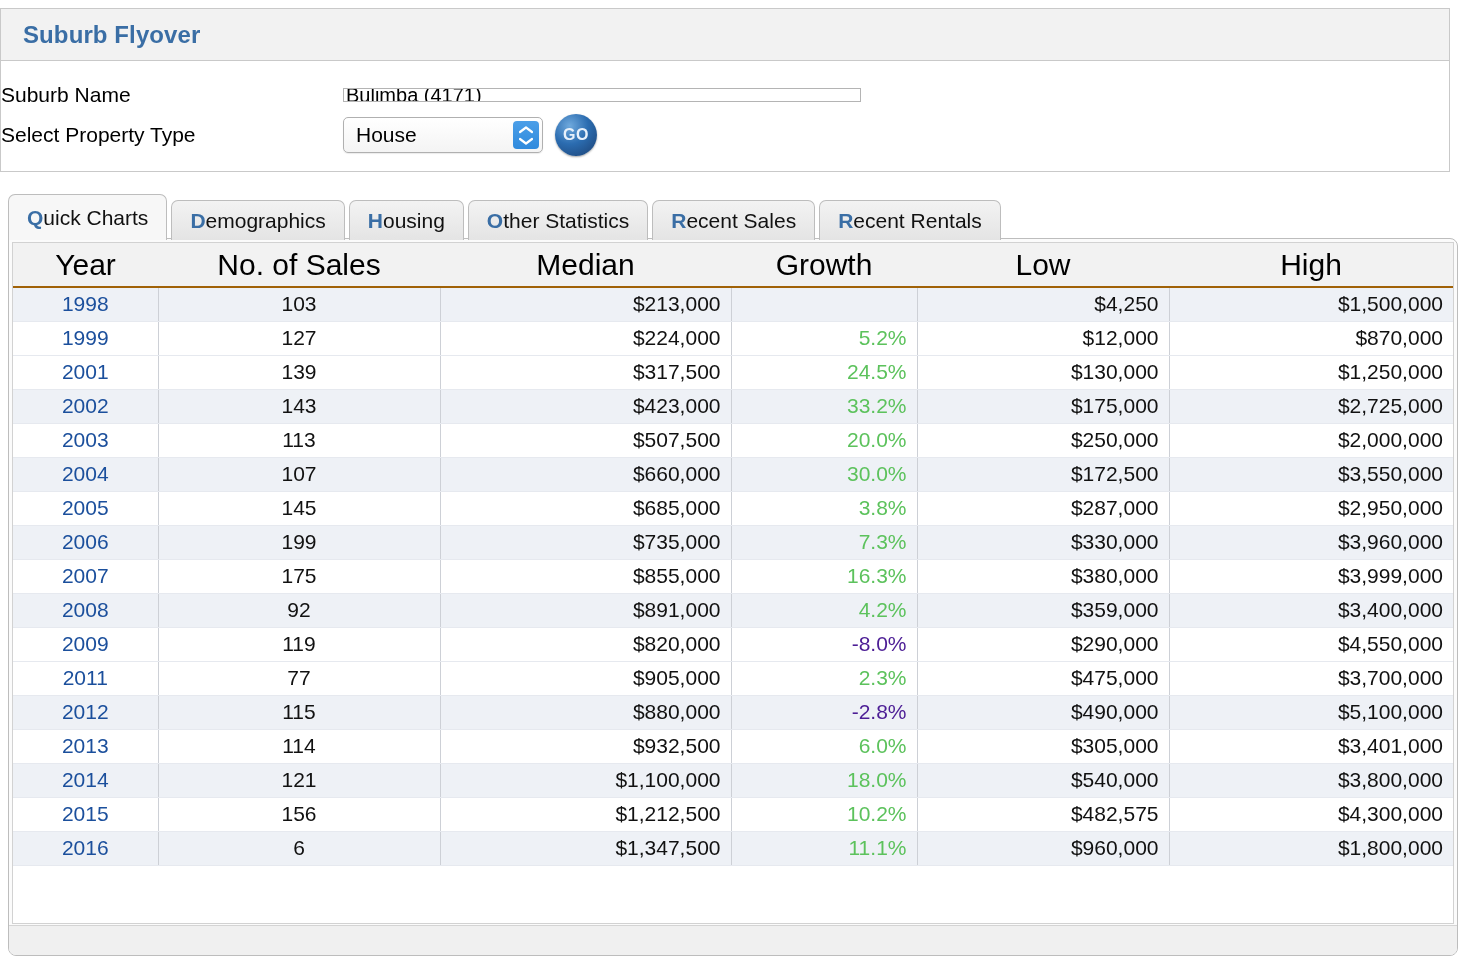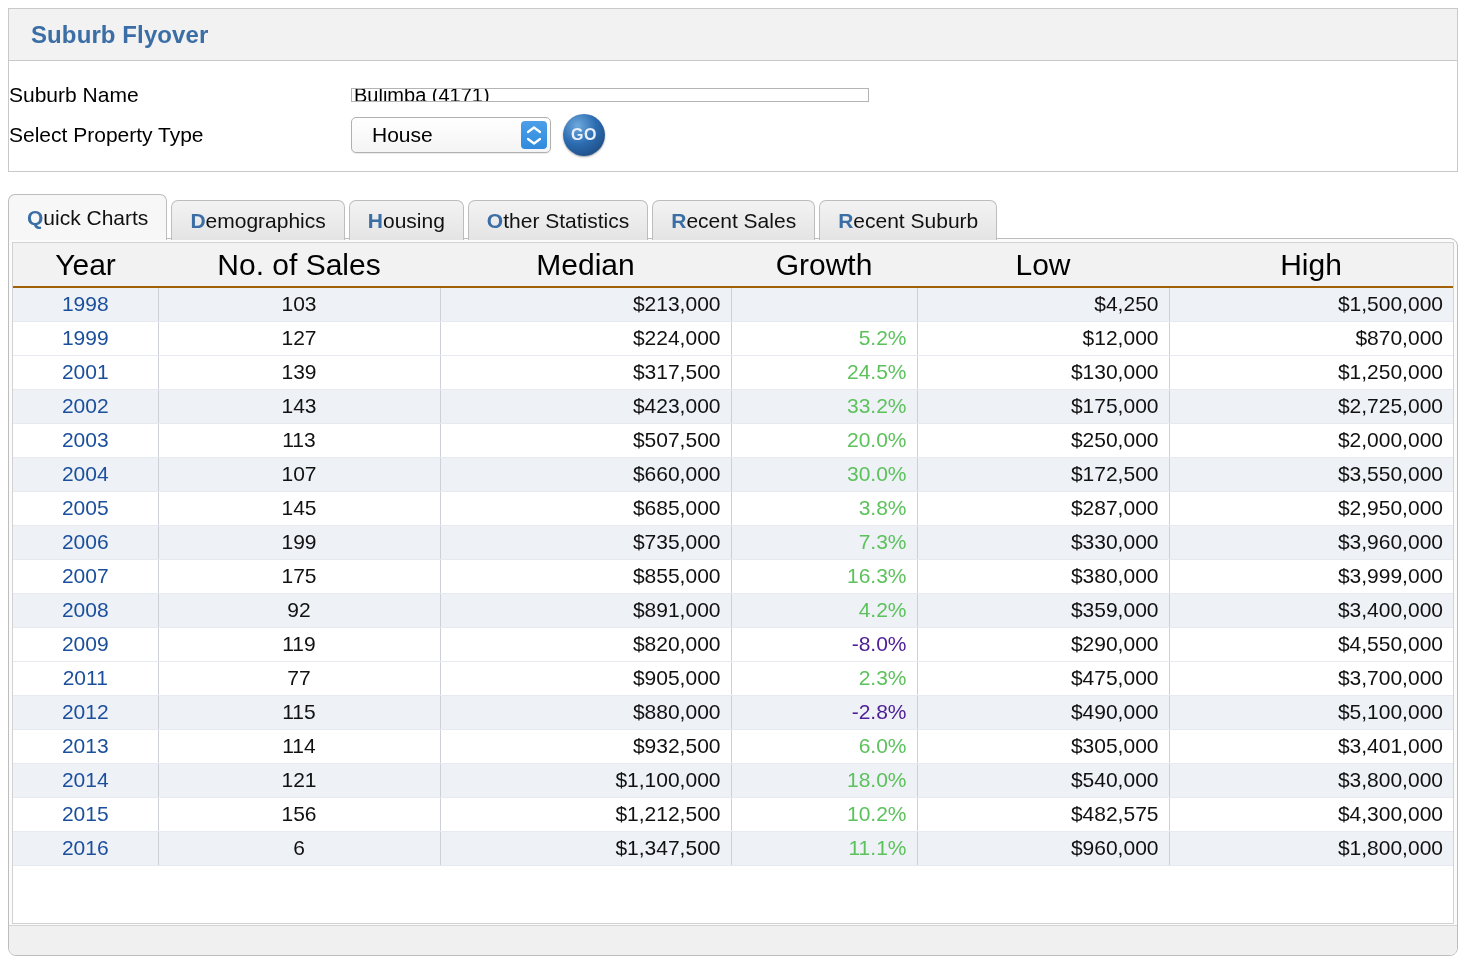--- a/index.html
+++ b/index.html
@@ -7,21 +7,21 @@
     margin: 0; padding: 0;
     width: 1466px; height: 964px;
     background: #ffffff;
     font-family: "Liberation Sans", sans-serif;
     overflow: hidden;
   }
 
   
   .panel {
     position: absolute;
-    left: 8px; top: 8px;
+    left: 0; top: 8px;
     width: 1450px;
     border: 1px solid #c9c9c9;
     background: #ffffff;
   }
   .panel-header {
     height: 52px;
     background: #f2f2f2;
     border-bottom: 1px solid #c9c9c9;
     display: flex;
     align-items: center;
@@ -69,21 +69,21 @@
     height: 36px;
   }
   .styled-select {
     width: 200px;
     height: 36px;
     border: 1px solid #b0b0b0;
     border-radius: 5px;
     background: linear-gradient(#ffffff, #f4f4f4);
     font-size: 21px;
     font-family: "Liberation Sans", sans-serif;
-    padding-left: 20px;
+    padding-left: 12px;
     display: flex;
     align-items: center;
     color: #000;
     box-shadow: 0 1px 1px rgba(0,0,0,.08);
   }
   .select-stepper {
     position: absolute;
     right: 4px; top: 4px;
     width: 26px; height: 28px;
     border-radius: 4px;
@@ -254,21 +254,21 @@
     <div class="tab">
       <span class="ak">O</span>
       <span>ther Statistics</span>
     </div>
     <div class="tab">
       <span class="ak">R</span>
       <span>ecent Sales</span>
     </div>
     <div class="tab">
       <span class="ak">R</span>
-      <span>ecent Suburb</span>
+      <span>ecent Rentals</span>
     </div>
   </div>
 
 <div class="content-panel">
   <div class="table-scroll">
     <table class="grid">
       <thead>
         <tr>
           <th class="c-year">Year</th>
           <th class="c-sales">No. of Sales</th>

